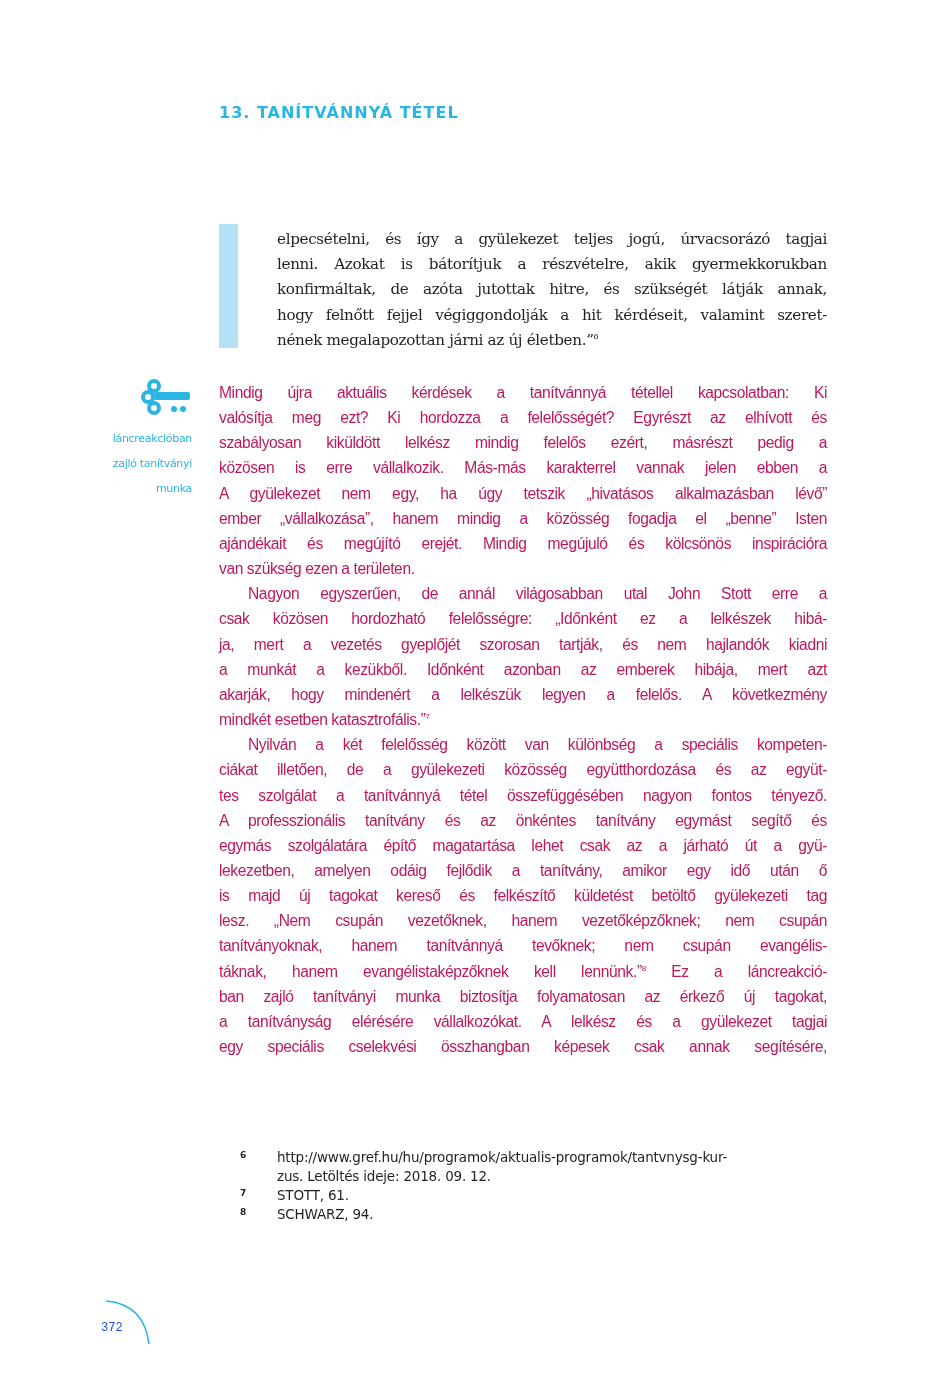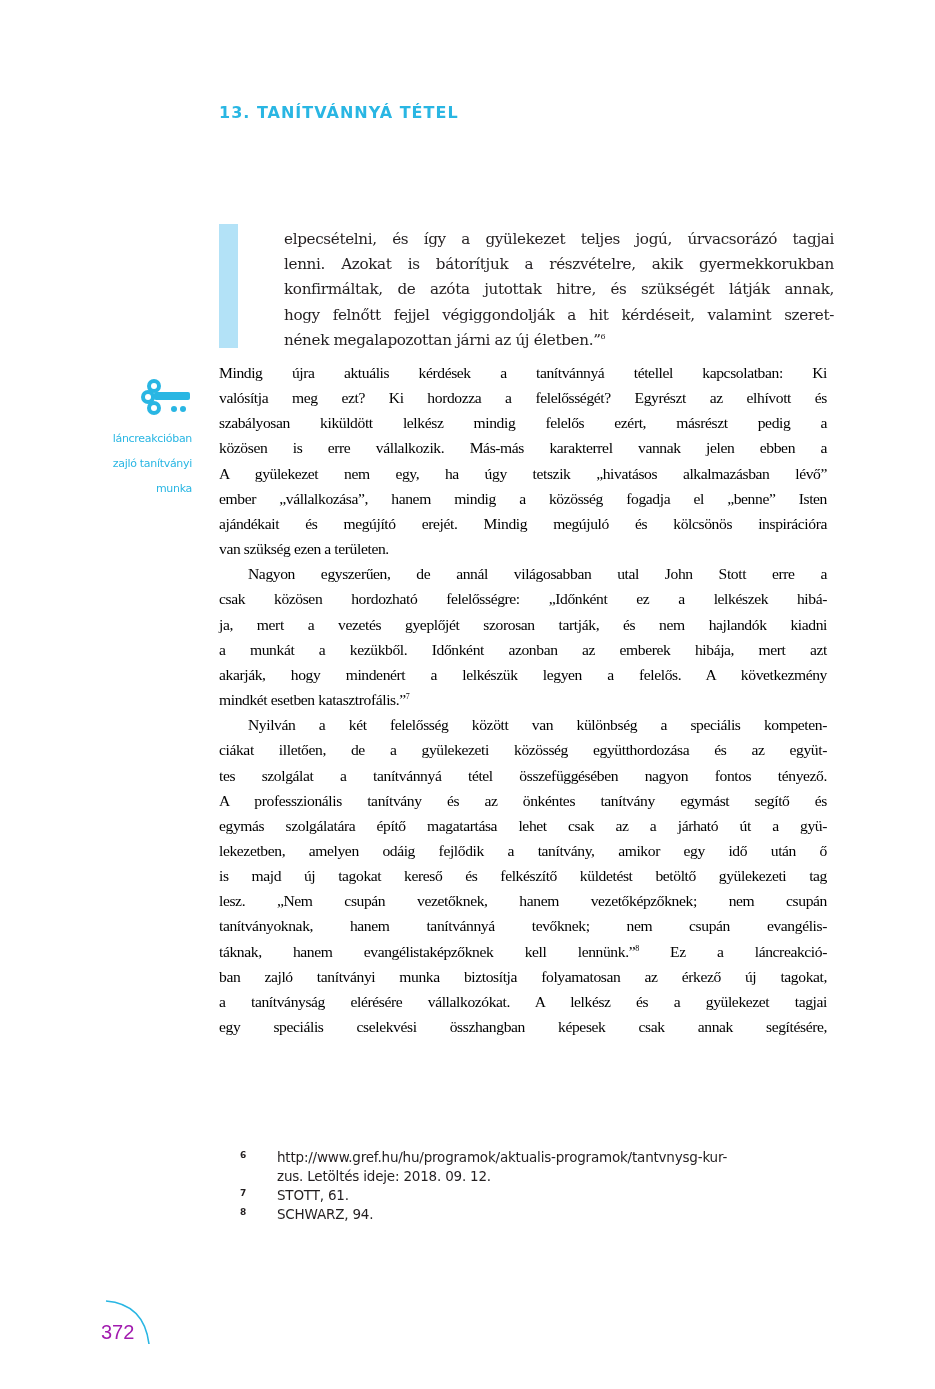--- a/index.html
+++ b/index.html
@@ -9,49 +9,49 @@
       font-family: "DejaVu Sans", sans-serif; font-size: 16px; font-weight: bold;
       letter-spacing: 1px; color: #29b6e3;
     }
     .quote-bar {
       position: absolute; left: 219px; top: 224px; width: 19px; height: 124px;
       background: #b3e2f7;
     }
     .quote-block {
       position: absolute; left: 277px; top: 227px; width: 550px;
       font-family: "DejaVu Serif", serif; font-size: 15.2px; line-height: 25.2px;
-      color: #231f20; text-align: justify; letter-spacing: -0.35px; margin-left: 7px;
+      color: #231f20; text-align: justify; letter-spacing: -0.35px;
     }
     .line { display: block; white-space: nowrap; text-align-last: justify; text-align: justify; }
     .line.last { text-align-last: left; }
     sup.fn { font-size: 8px; vertical-align: super; line-height: 0; }
     .side-icon { position: absolute; left: 140px; top: 378px; width: 52px; height: 38px; }
     .side-label {
       position: absolute; left: 30px; top: 426px; width: 162px; text-align: right;
       font-family: "DejaVu Sans", sans-serif; font-size: 11px; line-height: 25px;
       color: #29b6e3; letter-spacing: -0.3px;
     }
     .body-text {
-      position: absolute; left: 219px; top: 360px; width: 608px;
-      font-family: Liberation Serif, serif; font-size: 15.6px; line-height: 25.15px;
-      color: #000000; letter-spacing: -0.4px;
+      position: absolute; left: 219px; top: 380px; width: 608px;
+      font-family: Liberation Sans, sans-serif; font-size: 15.6px; line-height: 25.15px;
+      color: #be185d; letter-spacing: -0.4px;
     }
     .body-text .line.indent { padding-left: 29px; }
     .footnotes {
       position: absolute; left: 240px; top: 1148px; width: 590px;
       font-family: "DejaVu Sans", sans-serif; font-size: 13.5px; line-height: 19px;
       color: #231f20; letter-spacing: -0.2px;
     }
     .fn-row { display: flex; }
     .fn-num { width: 37px; font-size: 9px; font-weight: bold; line-height: 14px; }
     .fn-text { flex: 1; }
     .page-arc { position: absolute; left: 100px; top: 1298px; width: 60px; height: 50px; }
     .page-number {
       position: absolute; left: 101px; top: 1321px;
-      font-family: Liberation Sans, sans-serif; font-size: 20px; color: #a21caf;
+      font-family: Liberation Mono, monospace; font-size: 12px; color: #1d4ed8;
     }
   </style>
 </head>
 <body>
 
 <div class="chapter-header">13. TANÍTVÁNNYÁ TÉTEL</div>
 
 <div class="quote-bar"></div>
 <div class="quote-block">
   <span class="line">elpecsételni, és így a gyülekezet teljes jogú, úrvacsorázó tagjai</span>

